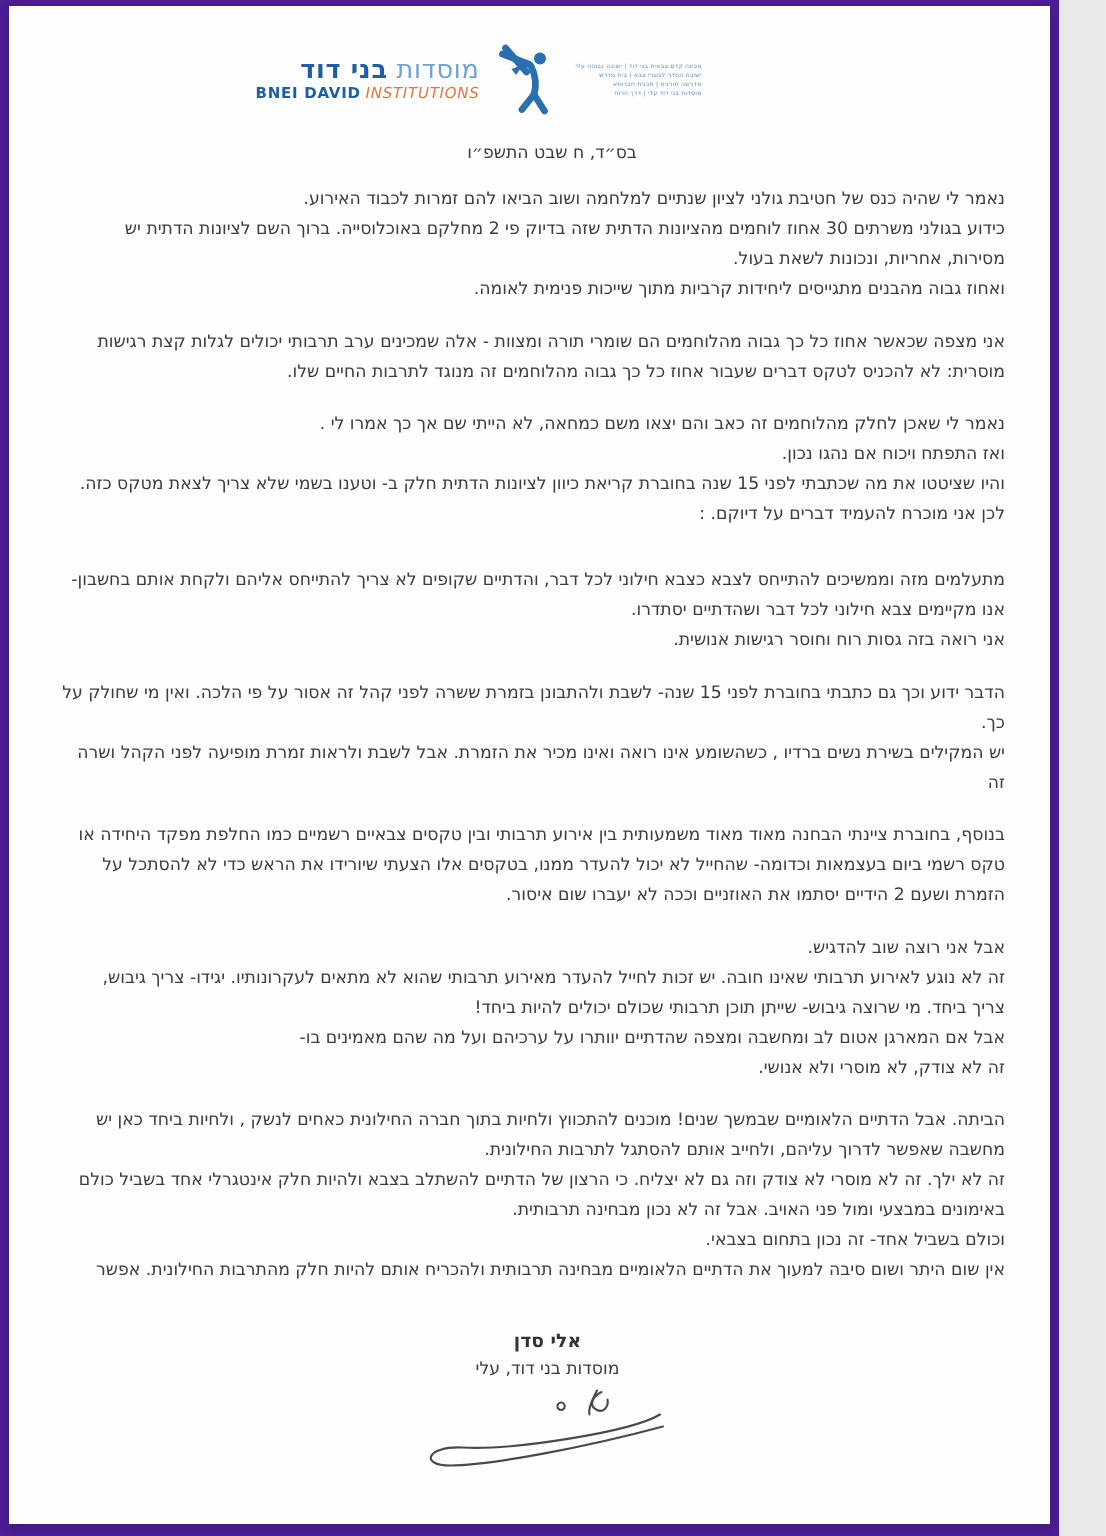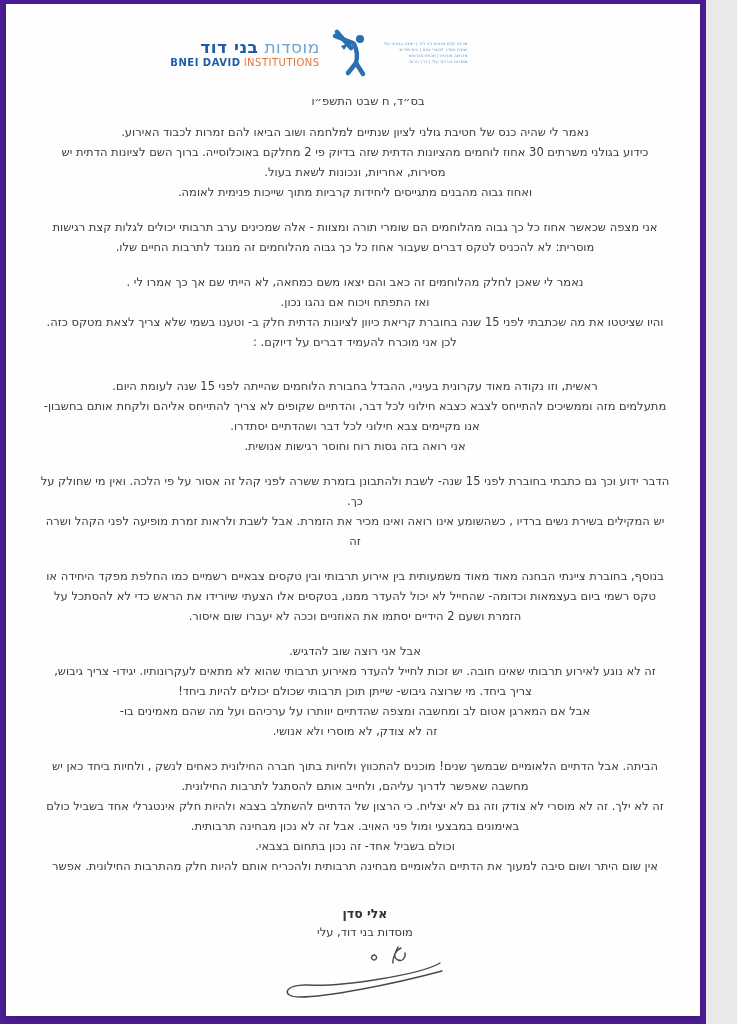--- a/index.html
+++ b/index.html
@@ -9,33 +9,33 @@
         box-shadow:0 2px 7px rgba(0,0,0,.20);direction:rtl;}
   
   .letterhead{display:flex;flex-direction:row-reverse;justify-content:center;align-items:center;
               margin-top:24px;gap:7px;transform:translateX(-34px);}
   .logo-text{display:flex;flex-direction:column;line-height:1;}
   .org-he{font-size:17px;letter-spacing:.5px;white-space:nowrap;}
   .org-he .light{color:#6fa3d4;font-weight:400;}
   .org-he .bold{color:#1c5fa8;font-weight:700;}
   .org-en{font-size:10px;margin-top:2px;white-space:nowrap;direction:ltr;text-align:left;}
   .org-en .bold{color:#1c5fa8;font-weight:700;letter-spacing:.5px;}
-  .org-en .light{color:#e0763c;font-weight:400;letter-spacing:.5px;margin-top:48px;}
+  .org-en .light{color:#e0763c;font-style:italic;font-weight:400;letter-spacing:.5px;margin-top:48px;}
   .logo-mark{width:46px;height:50px;flex:0 0 auto;}
   .contact-block{width:88px;text-align:right;direction:rtl;color:#5a8ec2;
                  font-size:4px;line-height:6px;letter-spacing:.2px;}
   
   .date-line{text-align:center;direction:rtl;padding:0 0 0 30px;margin-top:16px;
              font-size:11.5px;color:#3b3b3b;}
   .date-inner{direction:rtl;unicode-bidi:plaintext;}
   
   .body-text{padding:14px 30px 0 34px;color:#3c3c3c;}
   .para{margin:0 0 15px 0;}
   .para.gap-lg{margin-bottom:24px;}
-  .line{font-size:11.5px;line-height:20px;text-align:center;direction:rtl;unicode-bidi:plaintext;}
+  .line{font-size:11.5px;line-height:20px;text-align:right;direction:rtl;unicode-bidi:plaintext;}
   
   .sig-block{margin-top:30px;text-align:center;transform:translateX(12px);}
   .sig-name{font-size:12.5px;font-weight:700;color:#333;}
   .sig-org{font-size:11.5px;color:#3c3c3c;margin-top:4px;}
   .sig-scrawl{margin-top:2px;}
 </style>
 </head>
 <body>
 
 <div class="photo">
@@ -86,21 +86,20 @@
           <div class="line">אני מצפה שכאשר אחוז כל כך גבוה מהלוחמים הם שומרי תורה ומצוות - אלה שמכינים ערב תרבותי יכולים לגלות קצת רגישות</div>
           <div class="line">מוסרית:  לא להכניס לטקס דברים שעבור אחוז כל כך גבוה מהלוחמים זה מנוגד לתרבות החיים שלו.</div>
         </div>
         <div class="para gap-lg">
           <div class="line">נאמר לי שאכן לחלק מהלוחמים זה כאב והם יצאו משם כמחאה, לא הייתי שם אך כך אמרו לי .</div>
           <div class="line">ואז התפתח ויכוח אם נהגו נכון.</div>
           <div class="line">והיו שציטטו את מה שכתבתי לפני 15 שנה בחוברת קריאת כיוון לציונות הדתית חלק ב- וטענו בשמי שלא צריך לצאת מטקס כזה.</div>
           <div class="line">לכן אני מוכרח להעמיד דברים על דיוקם. :</div>
         </div>
         <div class="para">
-          <div class="line">ראשית, וזו נקודה מאוד עקרונית בעיניי, ההבדל בחבורת הלוחמים שהייתה לפני 15 שנה לעומת היום.</div>
           <div class="line">מתעלמים מזה וממשיכים להתייחס לצבא כצבא חילוני לכל דבר, והדתיים שקופים לא צריך להתייחס אליהם ולקחת אותם בחשבון-</div>
           <div class="line">אנו מקיימים צבא חילוני לכל דבר ושהדתיים יסתדרו.</div>
           <div class="line">אני רואה בזה גסות רוח וחוסר רגישות אנושית.</div>
         </div>
         <div class="para">
           <div class="line">הדבר ידוע וכך גם כתבתי בחוברת לפני 15 שנה- לשבת ולהתבונן בזמרת ששרה לפני קהל זה אסור על פי הלכה. ואין מי שחולק על כך.</div>
           <div class="line">יש המקילים בשירת נשים ברדיו , כשהשומע אינו רואה ואינו מכיר את הזמרת. אבל לשבת ולראות זמרת מופיעה לפני הקהל ושרה זה</div>
         </div>
         <div class="para">
           <div class="line">בנוסף, בחוברת ציינתי הבחנה מאוד מאוד משמעותית בין אירוע תרבותי ובין טקסים צבאיים רשמיים כמו החלפת מפקד היחידה או</div>

